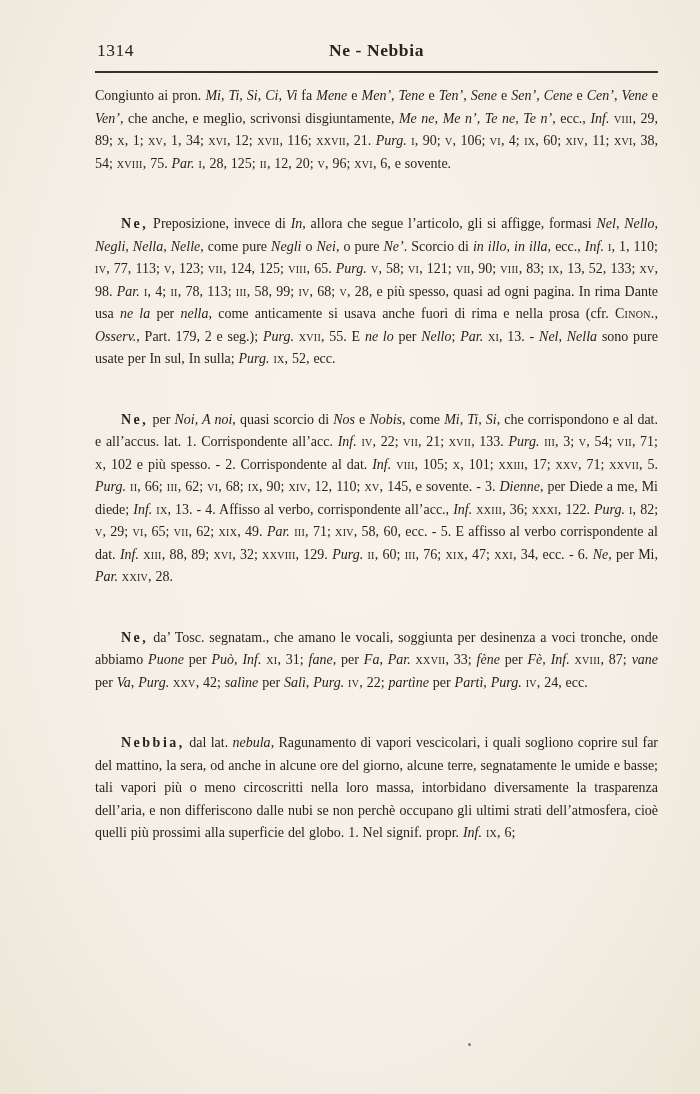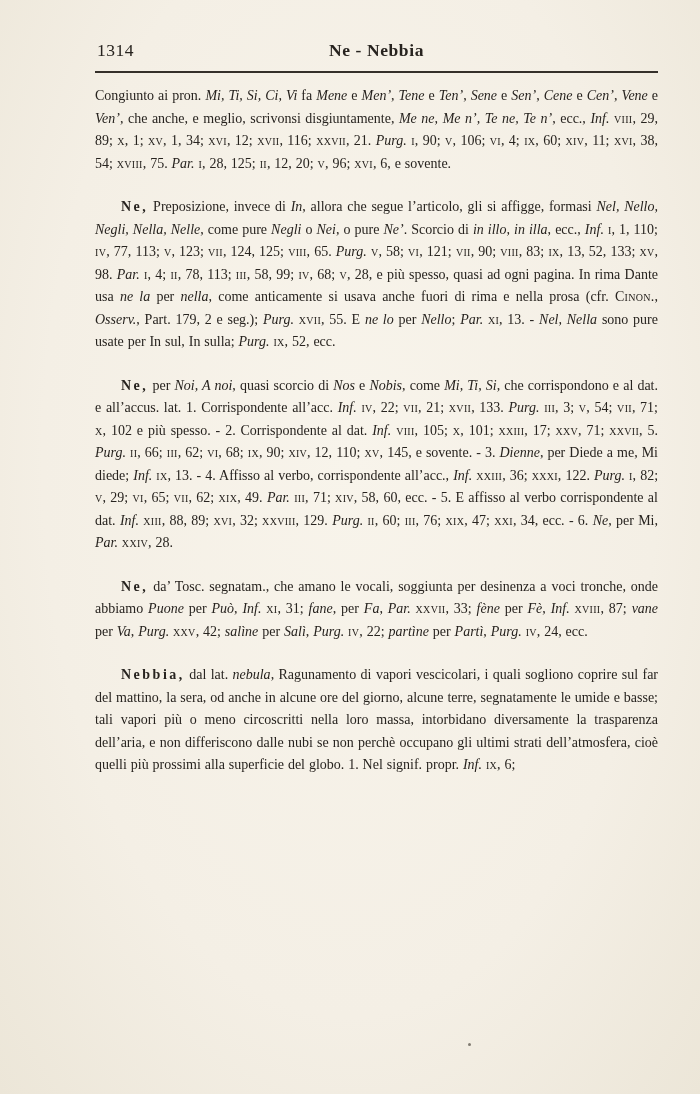--- a/index.html
+++ b/index.html
@@ -53,21 +53,21 @@
     text-align: justify;
     text-indent: 26px;
     word-spacing: 0.4px;
     hyphens: auto;
     -webkit-hyphens: auto;
   }
   .para.continuation {
     text-indent: 0;
   }
   .para + .para {
-    margin-top: 21px;
+    margin-top: 38px;
   }
   .entry {
     font-weight: bold;
     letter-spacing: 2.5px;
   }
   .sc {
     font-variant: small-caps;
     letter-spacing: 0.3px;
   }
   i { font-style: italic; }

